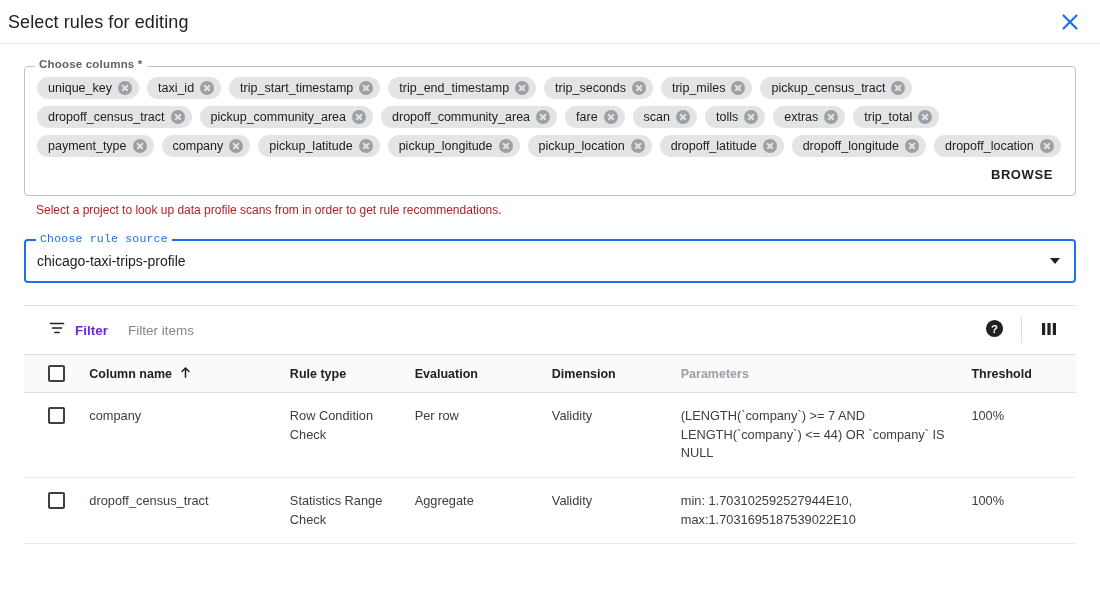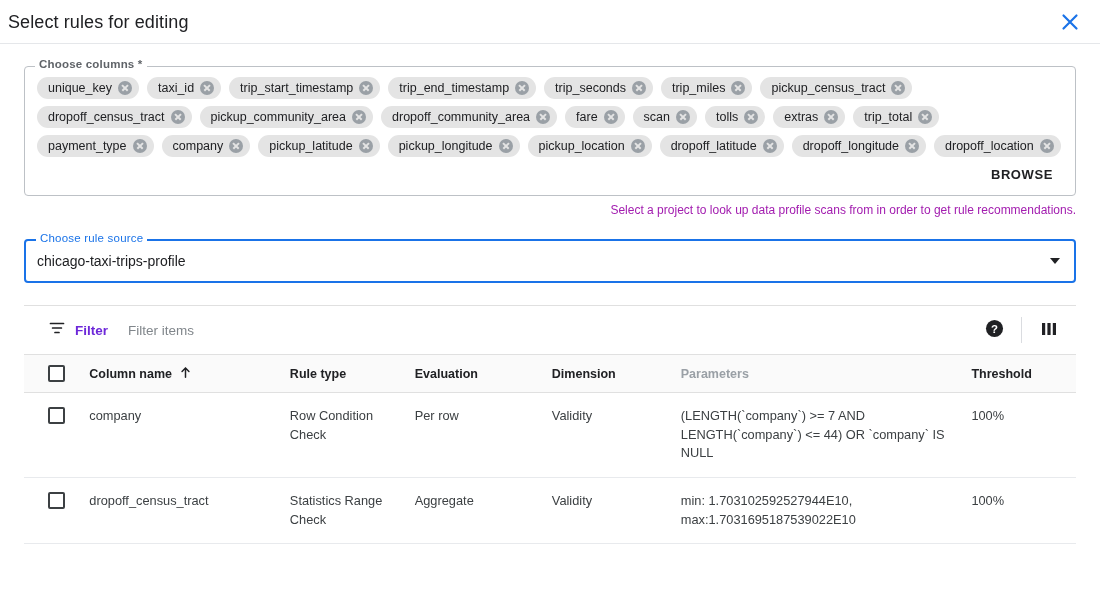--- a/index.html
+++ b/index.html
@@ -69,20 +69,21 @@
     font-size: 11.5px;
     font-weight: bold;
     color: #5f6368;
     line-height: 1;
     letter-spacing: .2px;
   }
   .field.focused .field-label {
     color: #1a73e8;
     font-weight: normal;
     font-size: 11.5px;
+    font-family: Liberation Mono, monospace;
   }
 
   
   .chips-field { padding: 10px 12px 8px 12px; min-height: 130px; }
   .chips-wrap {
     display: flex;
     flex-wrap: wrap;
     gap: 7px 8px;
     align-items: center;
   }
@@ -155,24 +156,23 @@
   .redaction {
     display: inline-block;
     height: 15px;
     width: 170px;
     background: #a8a8a8;
     margin-left: 0px;
     vertical-align: middle;
   }
   .helper-text {
     font-size: 12px;
-    color: #a21caf;
+    color: #b91c1c;
     margin: 7px 0 0 12px;
     line-height: 1.2;
-    text-align: right;
   }
 
   
   .select-field {
     height: 44px;
     display: flex;
     align-items: center;
     padding: 0 14px 0 11px;
   }
   .select-value {

